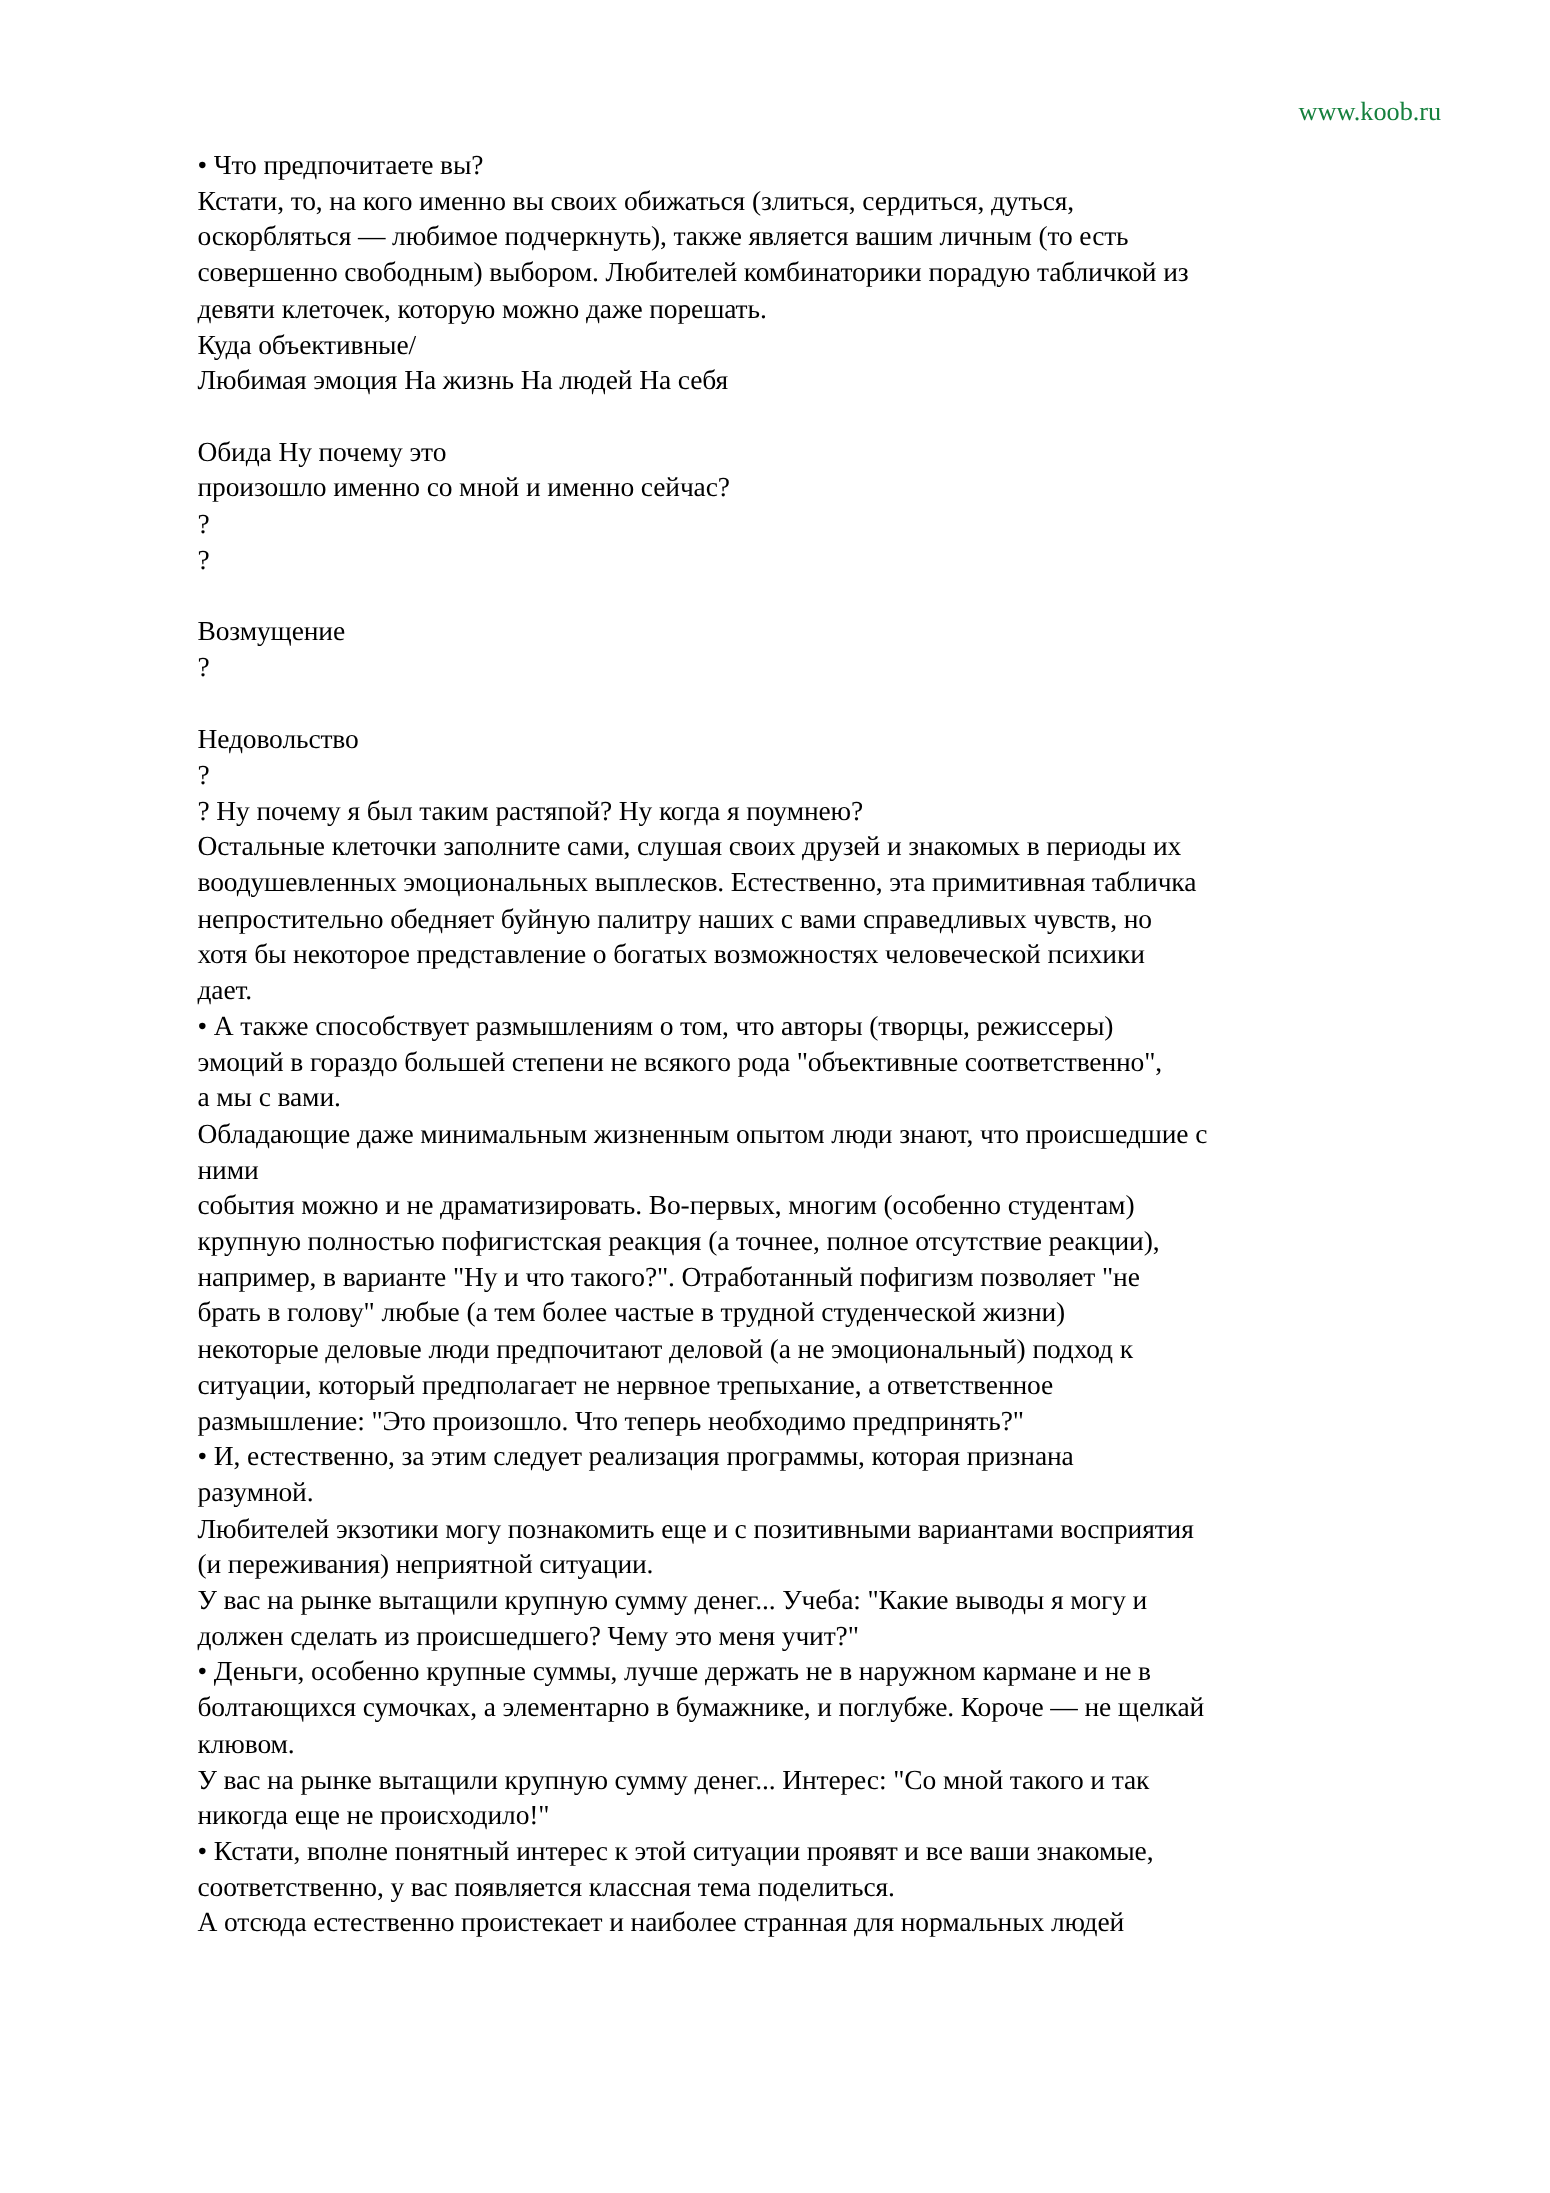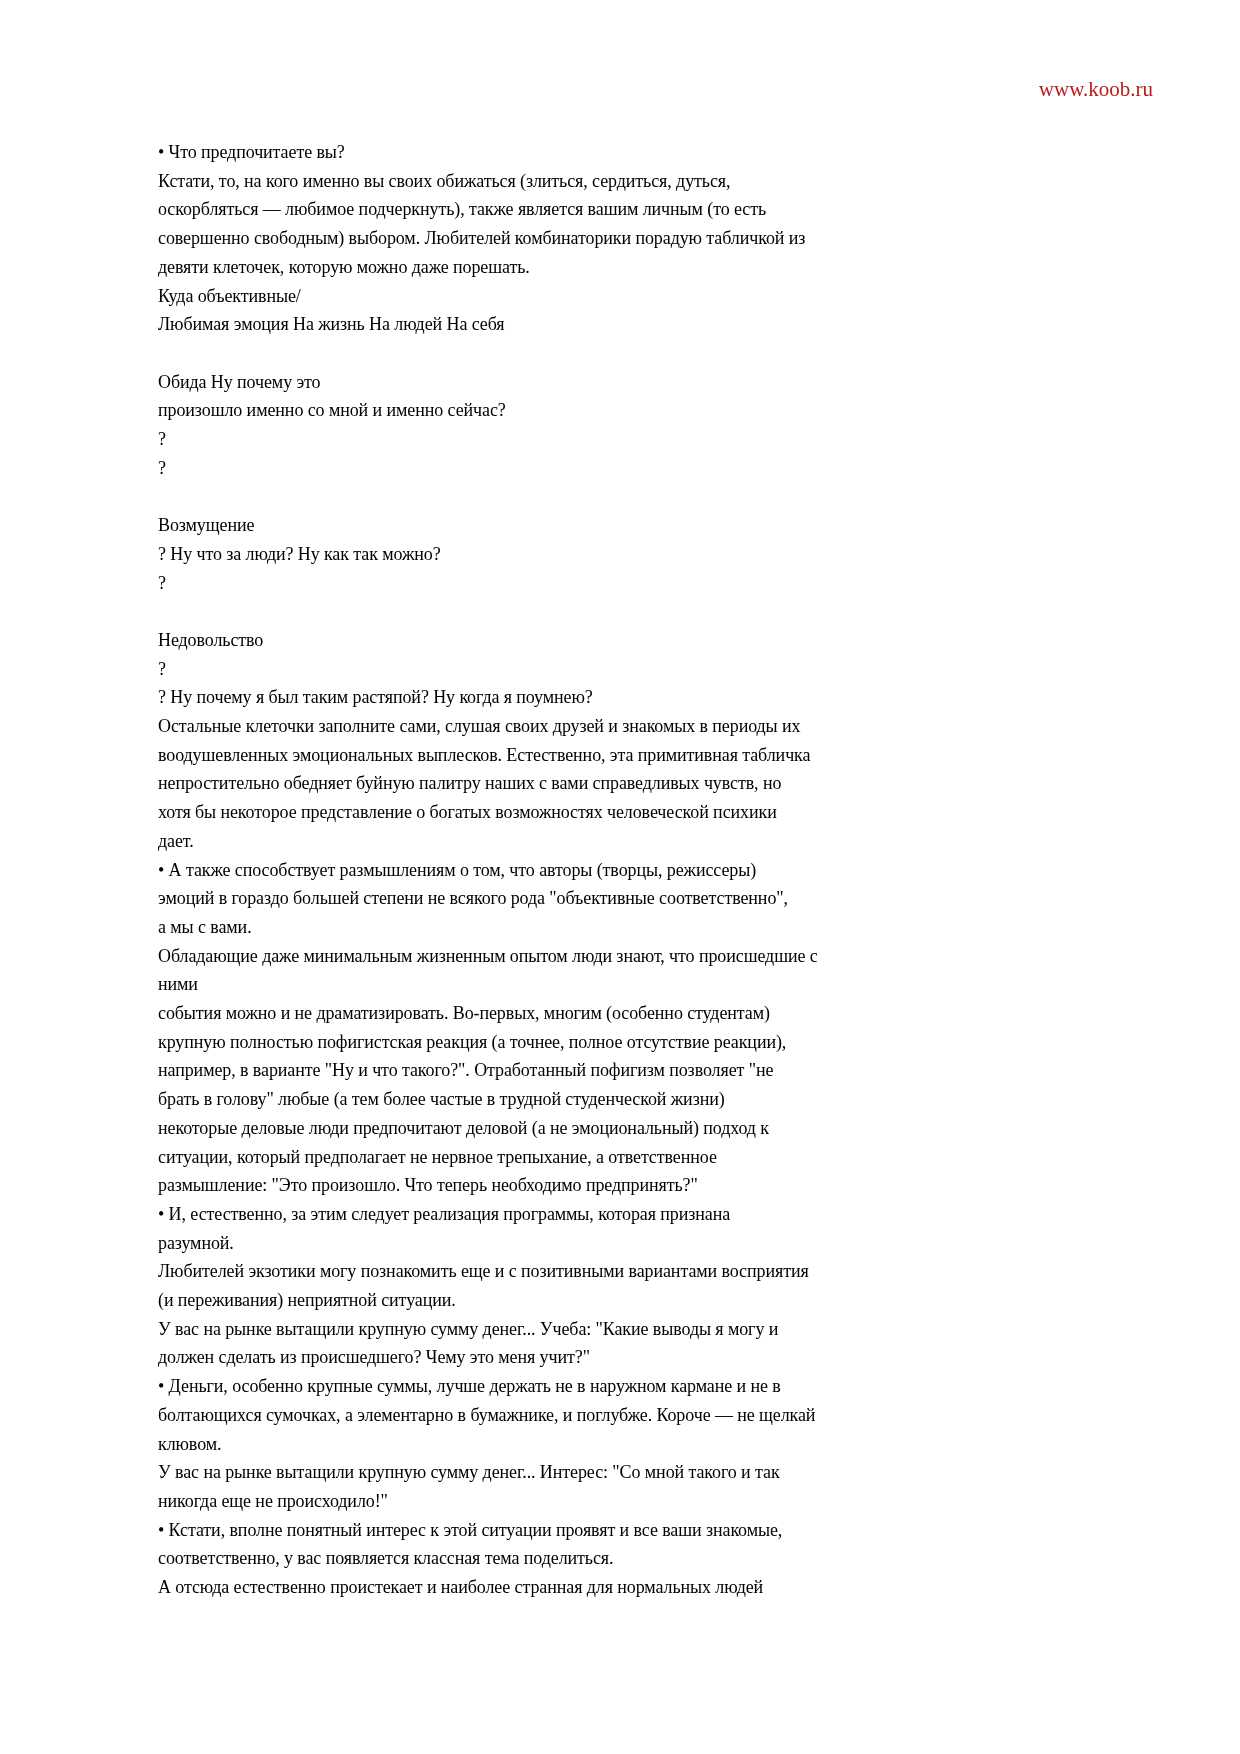--- a/index.html
+++ b/index.html
@@ -17,31 +17,30 @@
     color: #000000;
   }
   .watermark {
     position: absolute;
     top: 77px;
     left: 0;
     right: 87px;
     text-align: right;
     font-size: 21px;
     line-height: 24px;
-    color: #b91c1c;
+    color: #15803d;
   }
   .doc-body {
     position: absolute;
     top: 118px;
     left: 158px;
     width: 1000px;
-    font-size: 18px;
+    font-size: 22px;
     line-height: 28.7px;
     letter-spacing: -0.1px;
-    margin-top: 20px;
   }
   .text-line {
     min-height: 28.7px;
     white-space: pre;
   }
 </style>
 </head>
 <body>
 
 <div class="page">
@@ -54,21 +53,20 @@
       <div class="text-line">девяти клеточек, которую можно даже порешать.</div>
       <div class="text-line">Куда объективные/</div>
       <div class="text-line">Любимая эмоция На жизнь На людей На себя</div>
       <div class="text-line"></div>
       <div class="text-line">Обида Ну почему это</div>
       <div class="text-line">произошло именно со мной и именно сейчас?</div>
       <div class="text-line">?</div>
       <div class="text-line">?</div>
       <div class="text-line"></div>
       <div class="text-line">Возмущение</div>
-      <div class="text-line">? Ну что за люди? Ну как так можно?</div>
       <div class="text-line">?</div>
       <div class="text-line"></div>
       <div class="text-line">Недовольство</div>
       <div class="text-line">?</div>
       <div class="text-line">? Ну почему я был таким растяпой? Ну когда я поумнею?</div>
       <div class="text-line">Остальные клеточки заполните сами, слушая своих друзей и знакомых в периоды их</div>
       <div class="text-line">воодушевленных эмоциональных выплесков. Естественно, эта примитивная табличка</div>
       <div class="text-line">непростительно обедняет буйную палитру наших с вами справедливых чувств, но</div>
       <div class="text-line">хотя бы некоторое представление о богатых возможностях человеческой психики</div>
       <div class="text-line">дает.</div>

